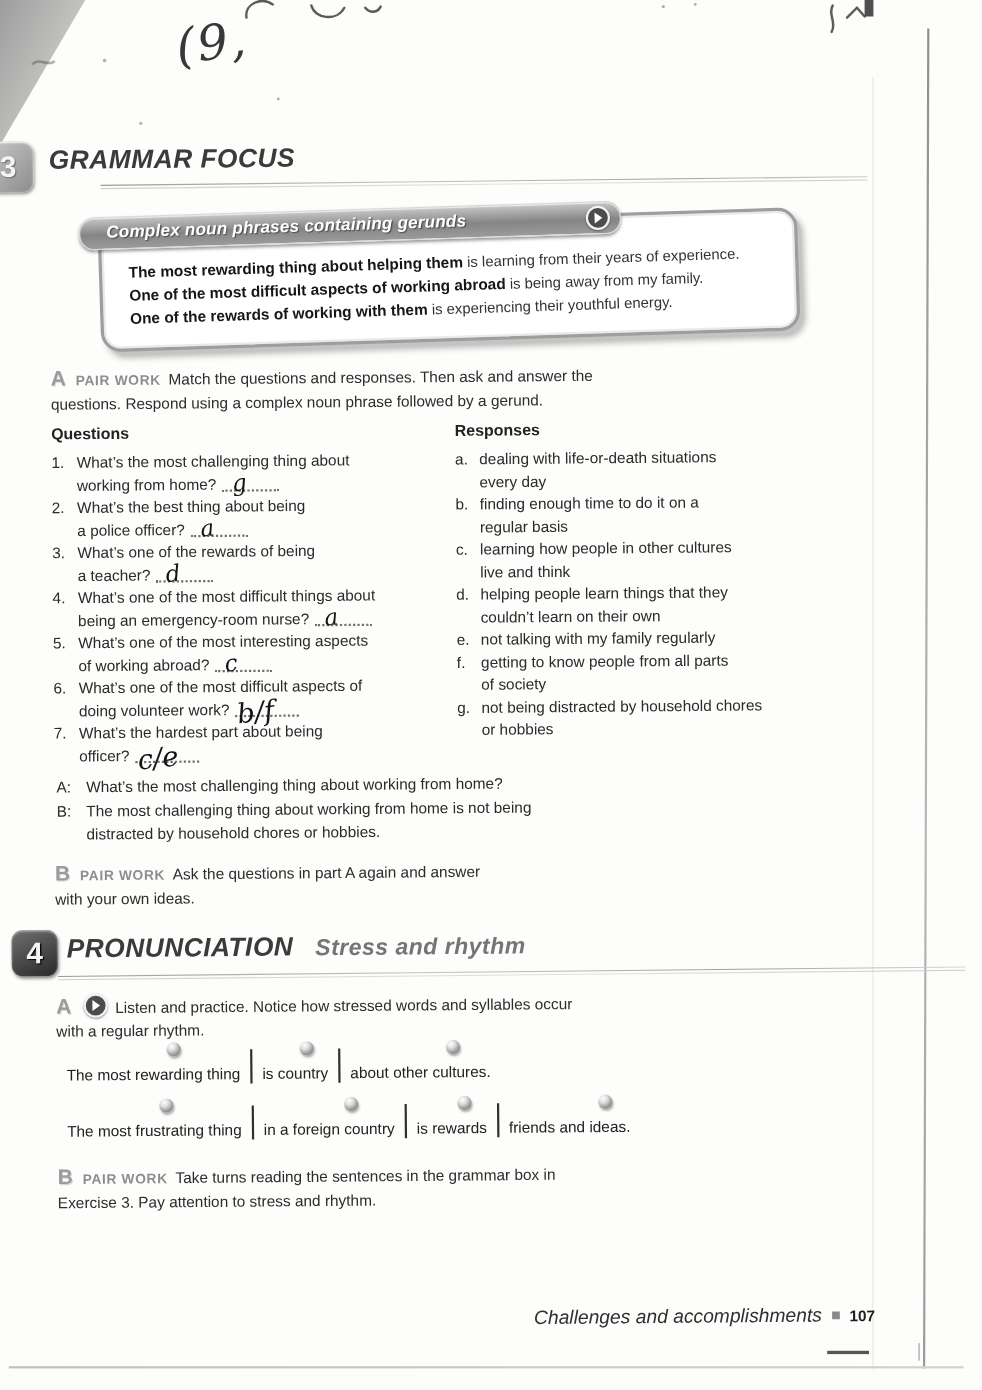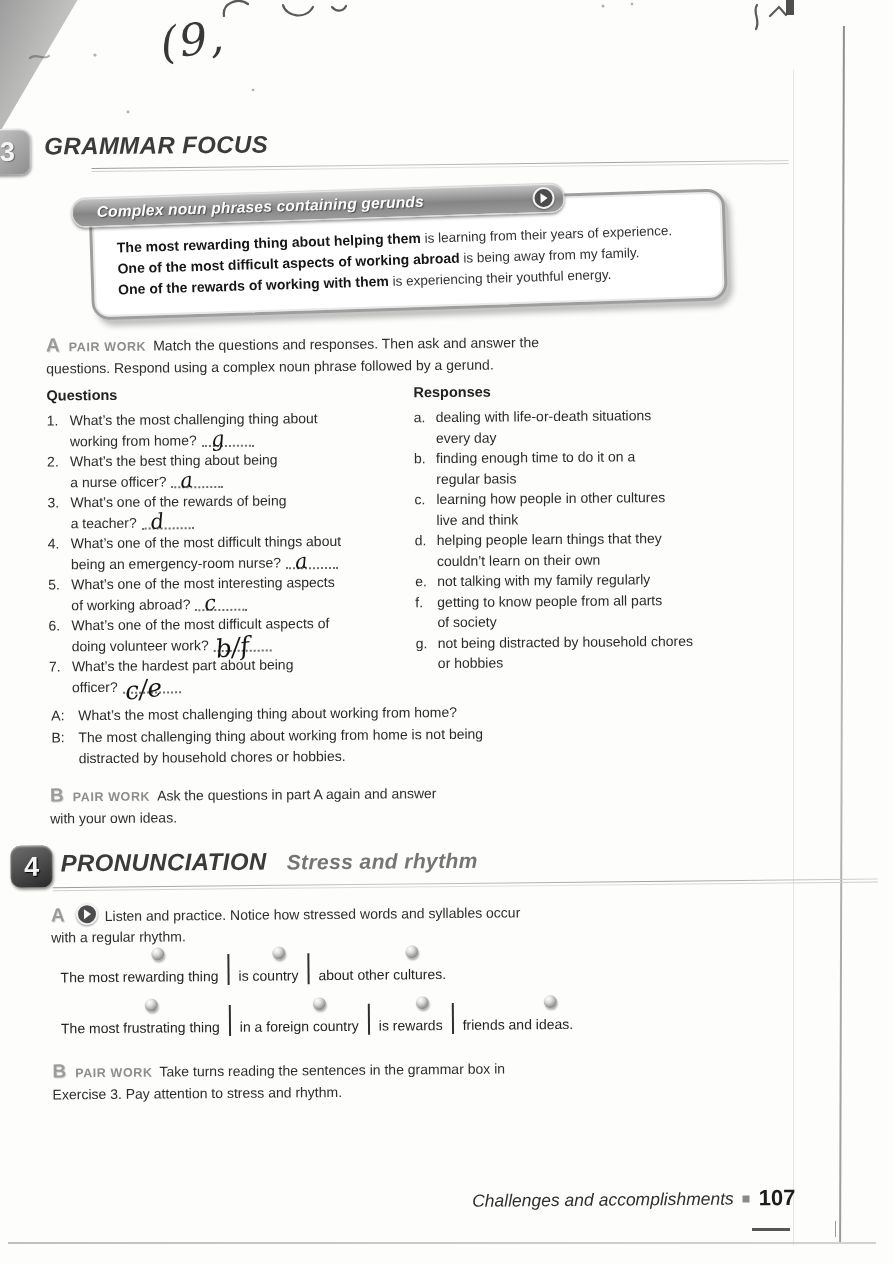--- a/index.html
+++ b/index.html
@@ -115,21 +115,21 @@
   .chunk:first-child{padding-left:0;}
   .chunk:not(:first-child)::before{content:"";position:absolute;left:-1px;bottom:3px;width:2px;height:31px;background:#2f2f2f;}
   .sphere{position:absolute;top:1px;width:13px;height:13px;border-radius:50%;
     background:radial-gradient(circle at 35% 28%,#ffffff 0%,#dedede 30%,#9c9c9c 62%,#6c6c6c 100%);
     box-shadow:1px 2px 2px rgba(0,0,0,.3);}
 
   
   .footer{position:absolute;top:1188px;right:103px;display:flex;align-items:center;gap:9px;}
   .f-chapter{font-style:italic;font-size:17.5px;color:#2f2f2f;}
   .f-square{width:7px;height:7px;background:#8a8a8a;flex:0 0 auto;}
-  .f-num{font-weight:bold;font-size:22px;color:#1d1d1d;}
+  .f-num{font-weight:bold;font-size:14px;color:#1d1d1d;}
 </style>
 </head>
 <body>
 
 <div class="page">
 
   <div class="scan-triangle"></div>
   <div class="top-right-strip"></div>
   <div class="right-edge-line"></div>
   <div class="right-faint-line"></div>
@@ -191,21 +191,21 @@
               <span class="q-num">1.</span>
               <span class="q-text">
                 <span class="bline">What’s the most challenging thing about</span>
                 <span class="lastline"><span class="bline">working from home?</span><span class="blank"><i class="hw">g</i></span></span>
               </span>
             </div>
             <div class="q-item">
               <span class="q-num">2.</span>
               <span class="q-text">
                 <span class="bline">What’s the best thing about being</span>
-                <span class="lastline"><span class="bline">a nurse officer?</span><span class="blank"><i class="hw">a</i></span></span>
+                <span class="lastline"><span class="bline">a police officer?</span><span class="blank"><i class="hw">a</i></span></span>
               </span>
             </div>
             <div class="q-item">
               <span class="q-num">3.</span>
               <span class="q-text">
                 <span class="bline">What’s one of the rewards of being</span>
                 <span class="lastline"><span class="bline">a teacher?</span><span class="blank"><i class="hw">d</i></span></span>
               </span>
             </div>
             <div class="q-item">

